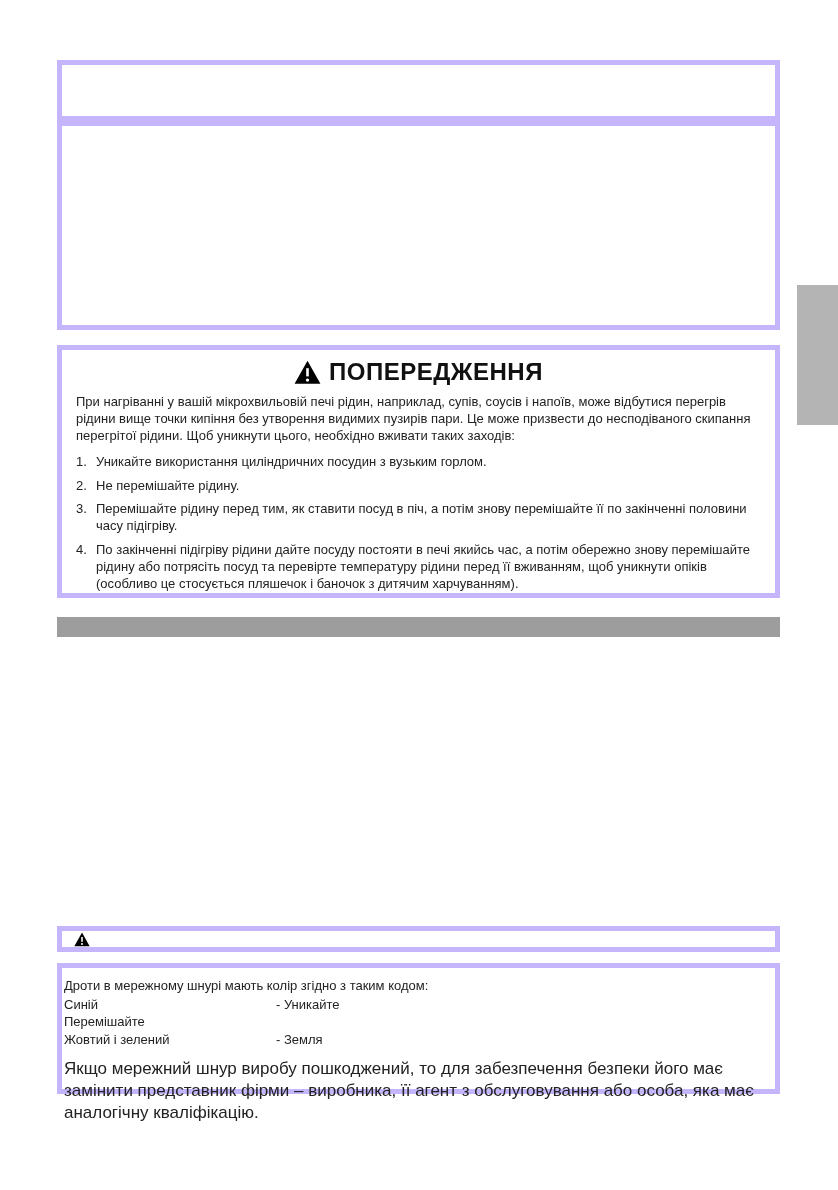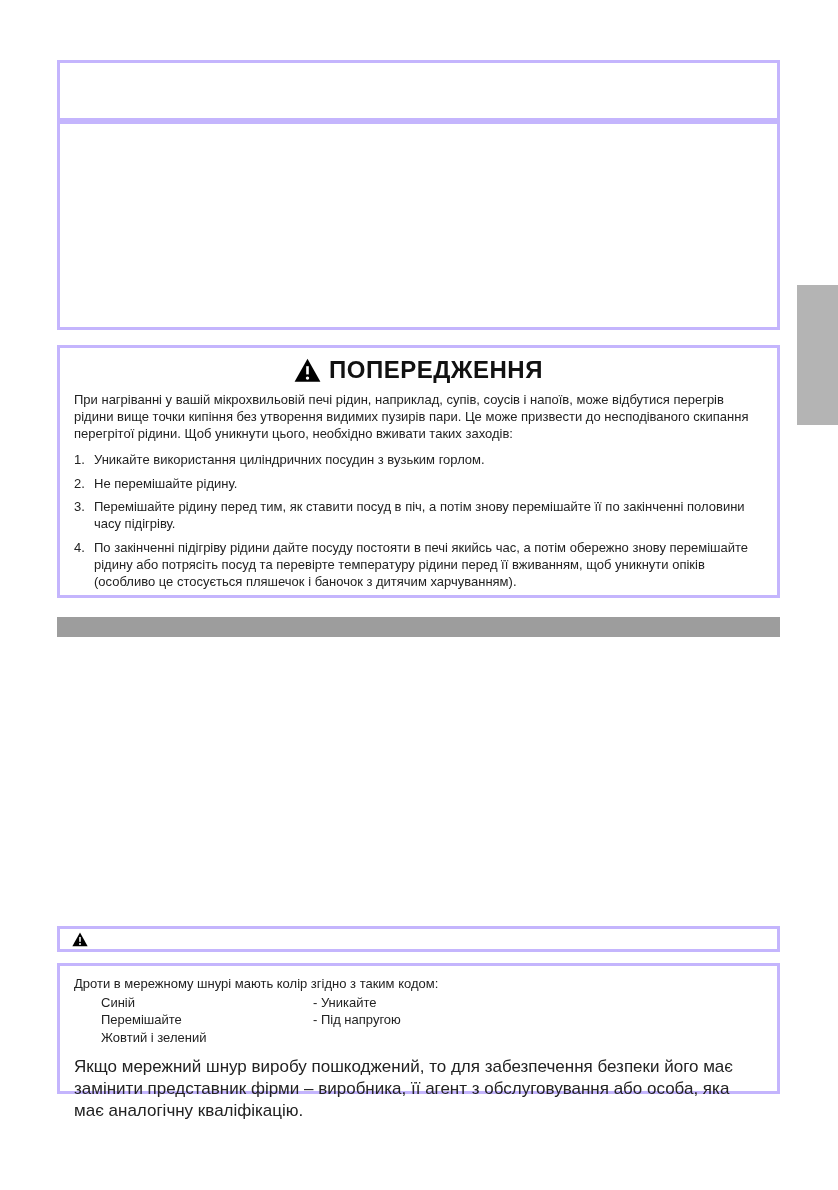--- a/index.html
+++ b/index.html
@@ -11,21 +11,21 @@
     width: 838px;
     height: 1190px;
     background: #ffffff;
     overflow: hidden;
   }
 
   .box {
     position: absolute;
     left: 57px;
     width: 723px;
-    border: 3px solid #c4b5fd;
+    border: 5px solid #c4b5fd;
     background: #ffffff;
   }
 
   .empty-box-1 { top: 60px; height: 61px; }
   .empty-box-2 { top: 121px; height: 209px; }
 
   .warning-box { top: 345px; height: 253px; padding: 6px 14px 8px 14px; }
 
   .warning-title-row {
     display: flex;
@@ -74,25 +74,25 @@
   }
 
   .caution-strip {
     top: 926px;
     height: 26px;
     display: flex;
     align-items: center;
     padding: 0 12px;
   }
 
-  .cord-box { top: 963px; height: 131px; padding: 9px 14px; }
+  .cord-box { top: 963px; height: 131px; padding: 9px 2px; }
 
   .cord-intro { font-size: 13px; line-height: 1.35; color: #222; }
 
-  .wire-table { margin-top: 1px; margin-left: 27px; }
+  .wire-table { margin-top: 1px; }
   .wire-row { display: flex; font-size: 13px; line-height: 1.35; color: #222; }
   .wire-row .wire-color { flex: 0 0 212px; }
   .wire-row .wire-terminal { flex: 1; }
 
   .cord-note {
     margin-top: 10px;
     font-size: 17px;
     line-height: 1.3;
     color: #222;
   }
@@ -157,23 +157,23 @@
   <div class="box cord-box">
     <div class="cord-intro">Дроти в мережному шнурі мають колір згідно з таким кодом:</div>
 
     <div class="wire-table">
       <div class="wire-row">
         <span class="wire-color">Синій</span>
         <span class="wire-terminal">- Уникайте</span>
       </div>
       <div class="wire-row">
         <span class="wire-color">Перемішайте</span>
-        <span class="wire-terminal">- Під напругою</span>
       </div>
       <div class="wire-row">
         <span class="wire-color">Жовтий і зелений</span>
+        <span class="wire-terminal">- Земля</span>
       </div>
     </div>
 
     <div class="cord-note">Якщо мережний шнур виробу пошкоджений, то для забезпечення безпеки його має замінити представник фірми – виробника, її агент з обслуговування або особа, яка має аналогічну кваліфікацію.</div>
   </div>
 
 </div>
 
 </body></html>

